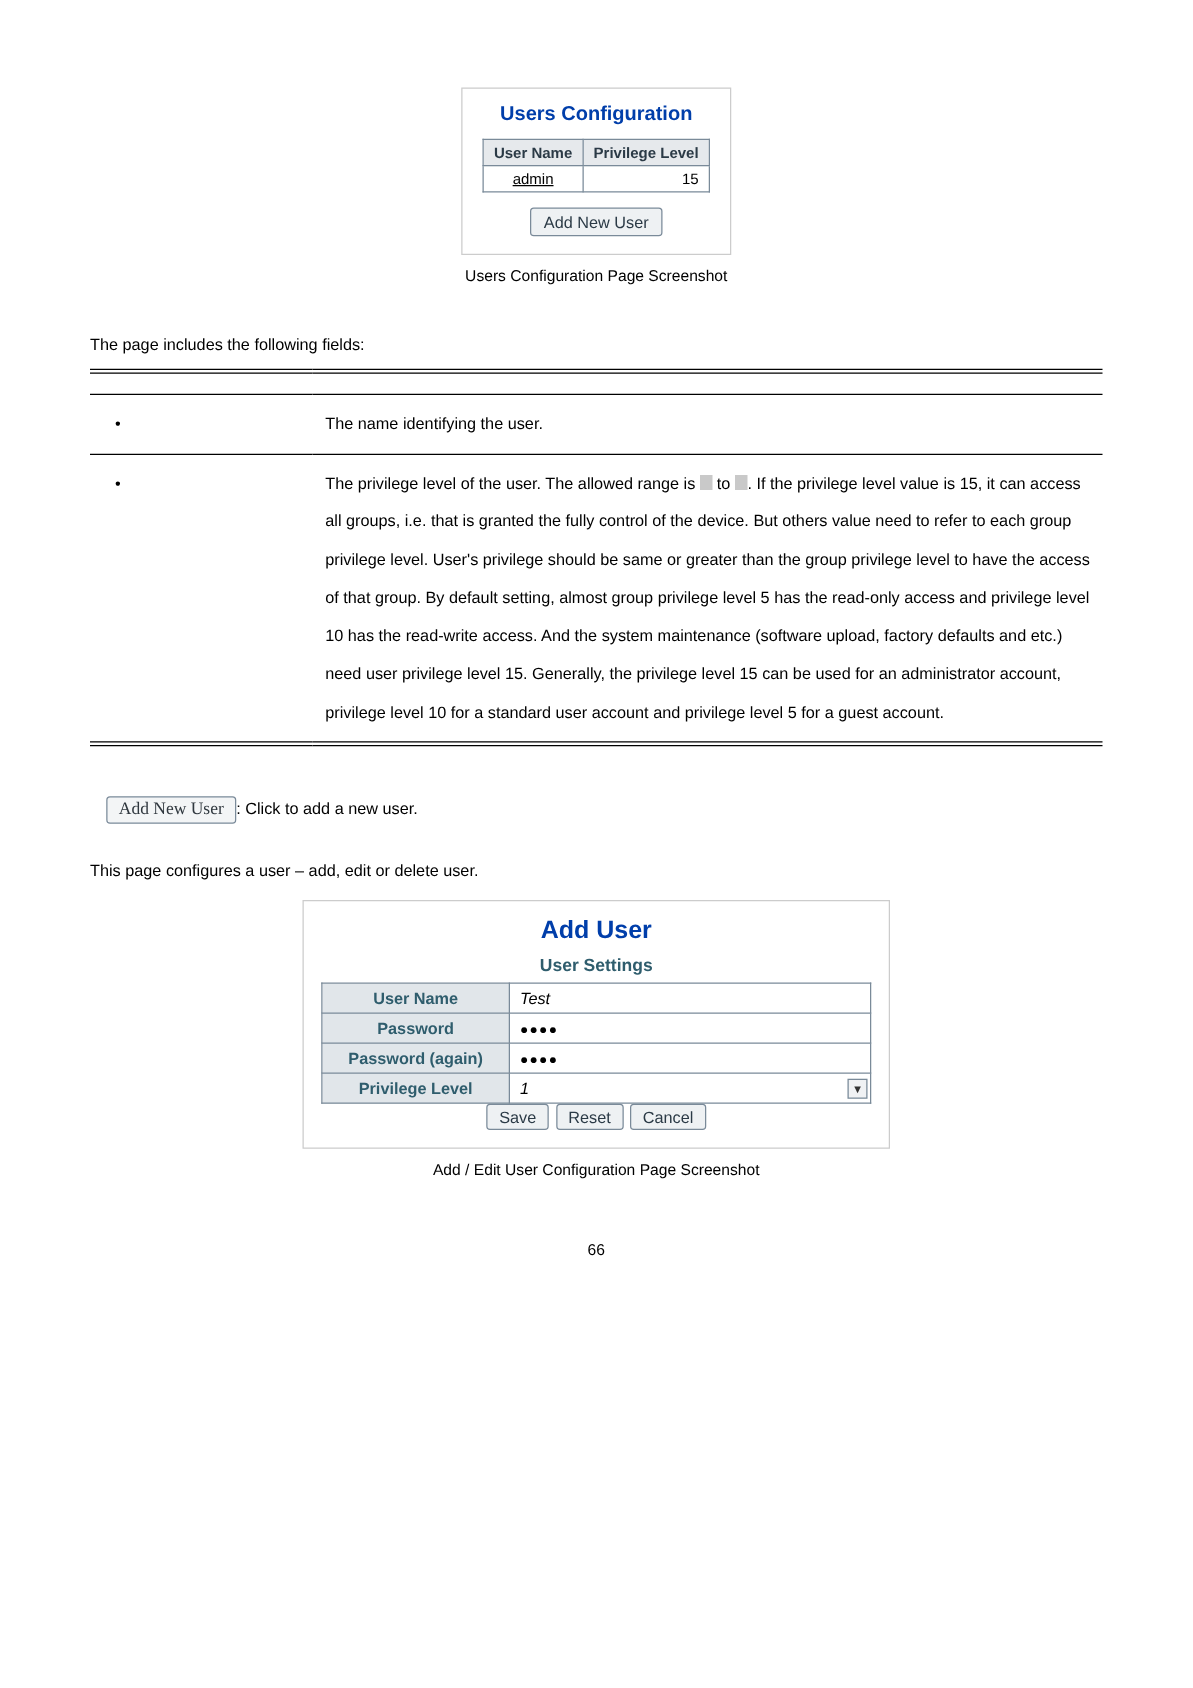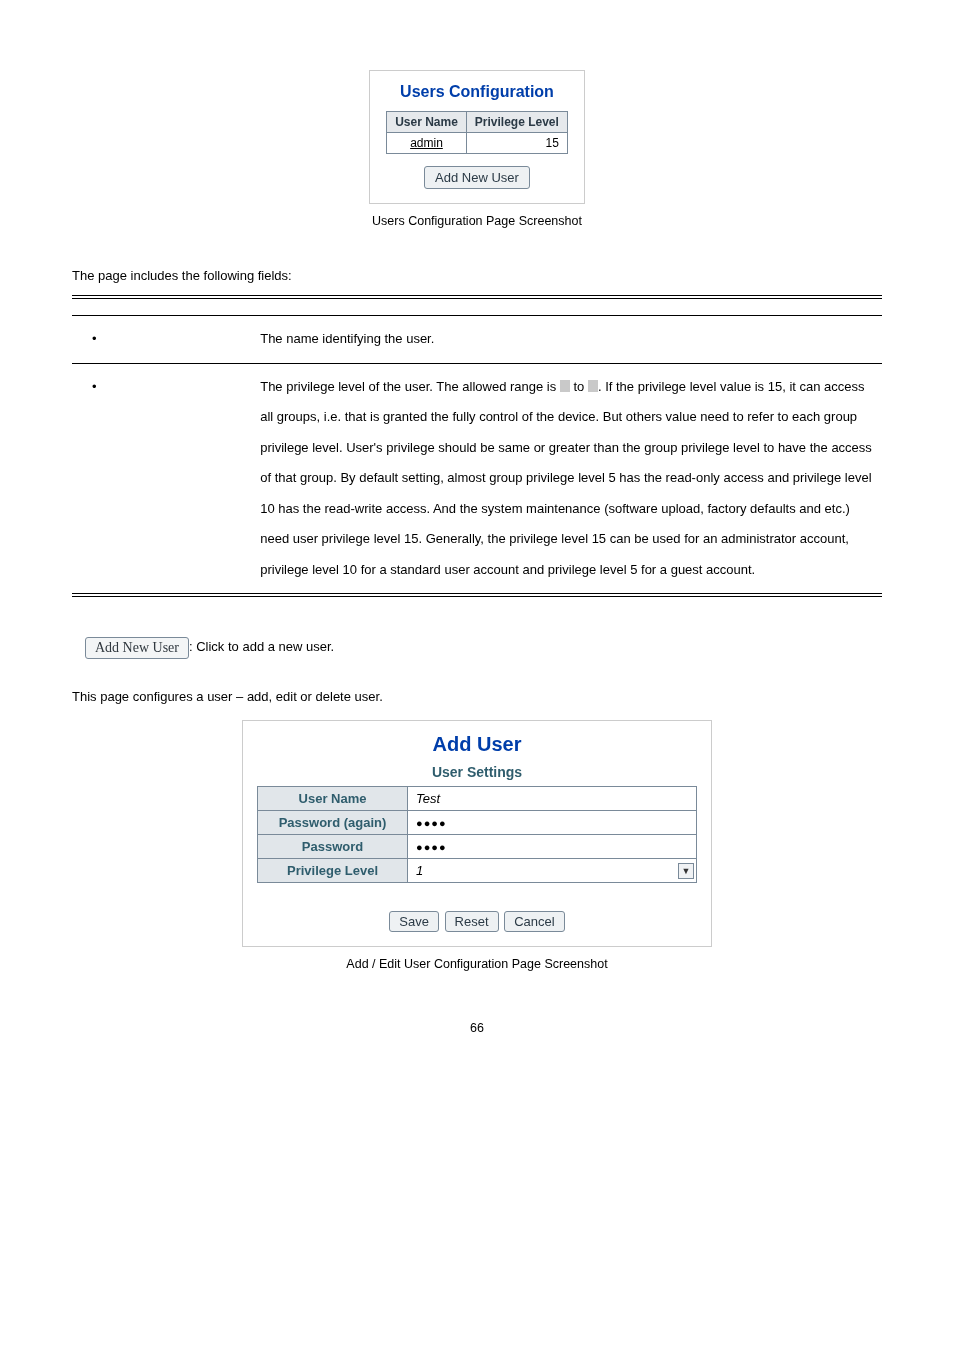--- a/index.html
+++ b/index.html
@@ -163,21 +163,21 @@
     border: 1px solid #7a8a99;
     width: 16px;
     height: 16px;
     display: inline-flex;
     align-items: center;
     justify-content: center;
     background: #f0f2f4;
     font-size: 9px;
     color: #333;
   }
-  .fig2-btns { margin-top: 28px; }
+  .fig2-btns { margin-top: 0; }
   .fig2-btn {
     display: inline-block;
     border: 1px solid #7a8a99;
     border-radius: 3px;
     background: #eef1f3;
     padding: 2px 9px;
     font-size: 13px;
     color: #2b3a46;
     cursor: pointer;
     margin: 0 1px;
@@ -238,25 +238,25 @@
   <div class="fig2">
     <div class="fig2-title">Add User</div>
     <div class="fig2-sub">User Settings</div>
     <table class="fig2-table">
       <tbody>
           <tr>
         <td class="lbl">User Name</td>
         <td class="val">Test</td>
       </tr>
       <tr>
+        <td class="lbl">Password</td>
+        <td class="val"><span class="pwd-dots">●●●●</span></td>
+      </tr>
+      <tr>
         <td class="lbl">Password (again)</td>
-        <td class="val"><span class="pwd-dots">●●●●</span></td>
-      </tr>
-      <tr>
-        <td class="lbl">Password</td>
         <td class="val"><span class="pwd-dots">●●●●</span></td>
       </tr>
       <tr>
         <td class="lbl">Privilege Level</td>
         <td class="val" style="padding:2px 2px 2px 8px;">
           <div class="select-wrap">
             <span>1</span>
             <span class="chevron">▼</span>
           </div>
         </td>

